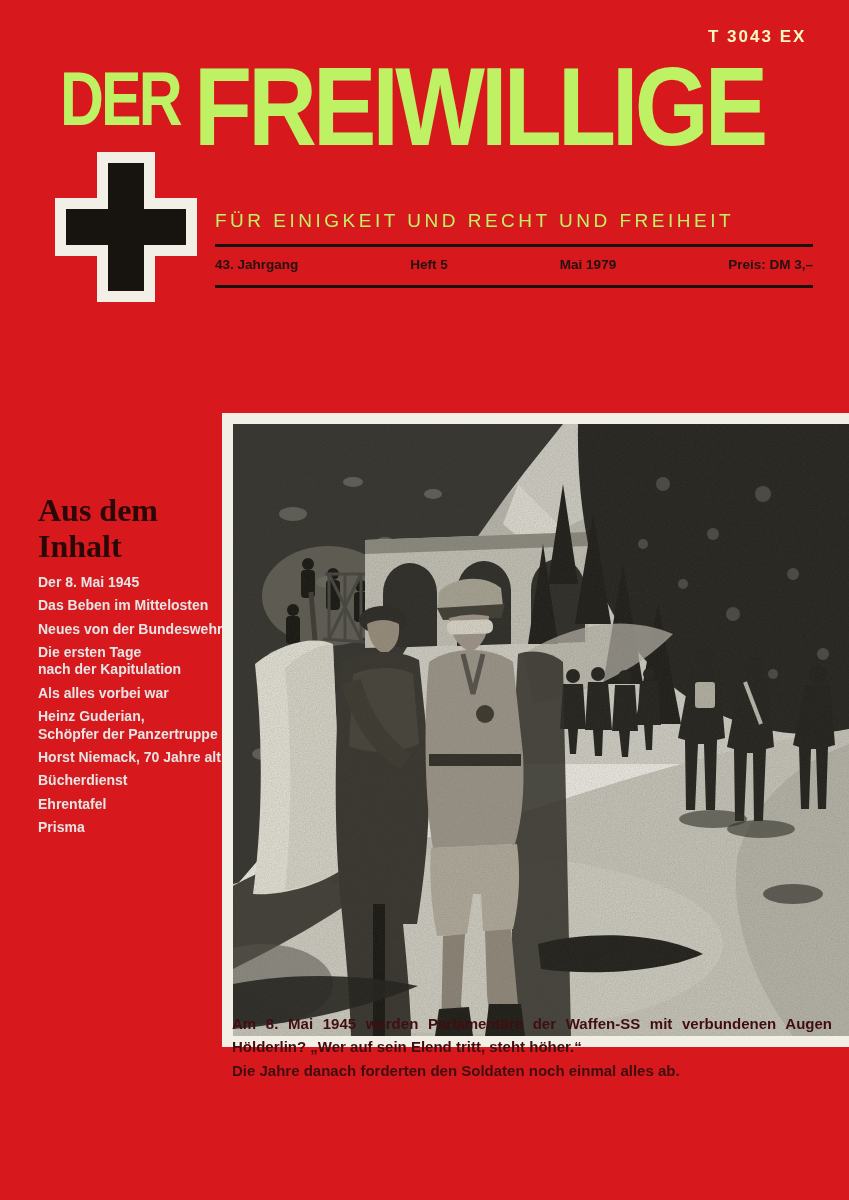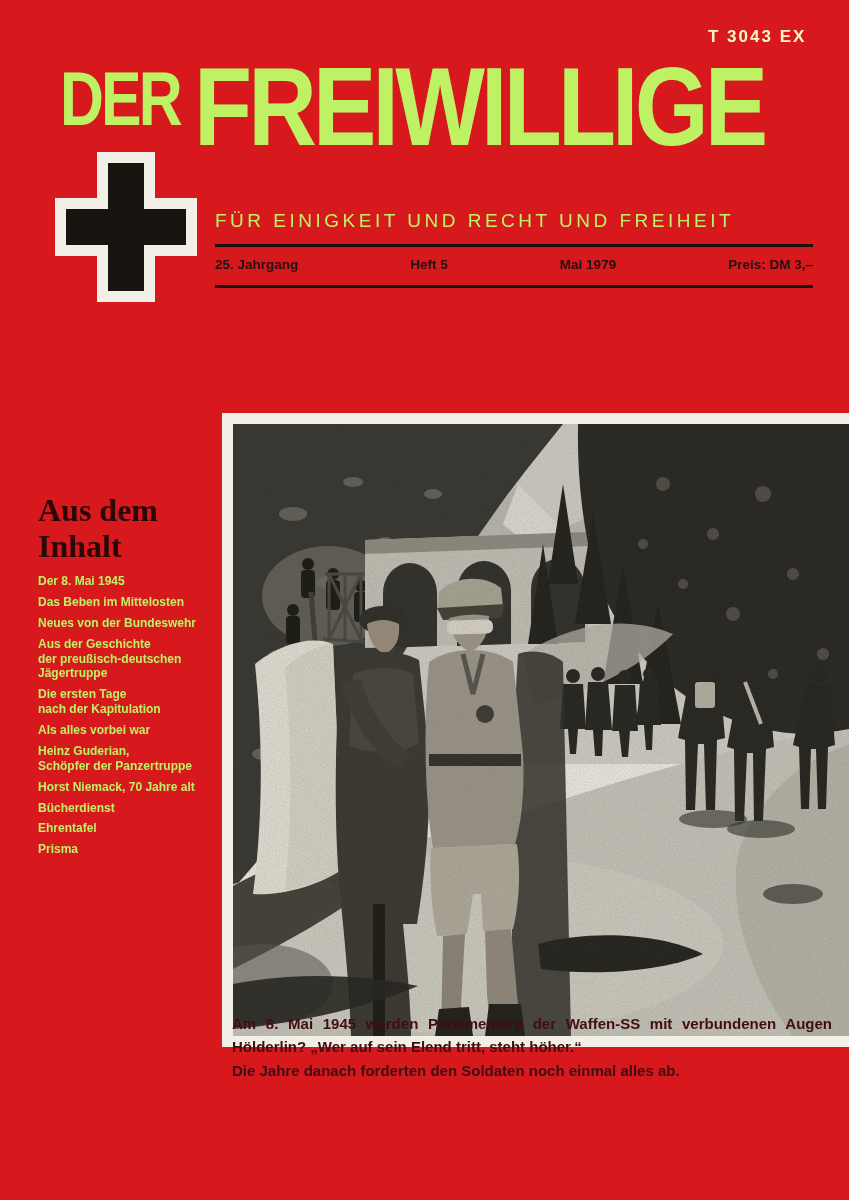--- a/index.html
+++ b/index.html
@@ -50,21 +50,21 @@
   
   .contents-heading{
     position:absolute;left:38px;top:493px;
     font-family:"Liberation Serif",serif;font-weight:bold;
     font-size:32px;line-height:1.12;color:#2a0808;
     white-space:pre-line;
   }
   .contents-list{
     position:absolute;left:38px;top:574px;width:186px;
     list-style:none;margin:0;padding:0;
-    font-size:12px;font-weight:bold;line-height:1.24;color:#bef264;
+    font-size:14px;font-weight:bold;line-height:1.24;color:#e5e5e5;
   }
   .contents-list li{margin:0 0 6px 0;white-space:pre-line;}
   
   .photo-frame{
     position:absolute;left:222px;top:413px;width:627px;height:634px;
     background:#f2efe7;
     padding:11px 0 11px 11px;box-sizing:border-box;
   }
   .photo-frame svg{display:block;}
   
@@ -92,37 +92,34 @@
       <rect x="0" y="46" width="142" height="58" fill="#f2efe7"></rect>
       <rect x="53" y="11" width="36" height="128" fill="#17130f"></rect>
       <rect x="11" y="57" width="120" height="36" fill="#17130f"></rect>
     </svg>
   </div>
 
   <div class="subtitle">FÜR EINIGKEIT UND RECHT UND FREIHEIT</div>
   <div class="rule rule-1"></div>
 
   <div class="issue-row">
-    <span>25. Jahrgang</span>
+    <span>43. Jahrgang</span>
     <span>Heft 5</span>
     <span>Mai 1979</span>
     <span>Preis: DM 3,–</span>
   </div>
   <div class="rule rule-2"></div>
 
   <div class="contents-heading">Aus dem
 Inhalt</div>
 
   <ul class="contents-list">
     <li>Der 8. Mai 1945</li>
     <li>Das Beben im Mittelosten</li>
     <li>Neues von der Bundeswehr</li>
-    <li>Aus der Geschichte
-der preußisch-deutschen
-Jägertruppe</li>
     <li>Die ersten Tage
 nach der Kapitulation</li>
     <li>Als alles vorbei war</li>
     <li>Heinz Guderian,
 Schöpfer der Panzertruppe</li>
     <li>Horst Niemack, 70 Jahre alt</li>
     <li>Bücherdienst</li>
     <li>Ehrentafel</li>
     <li>Prisma</li>
   </ul>

